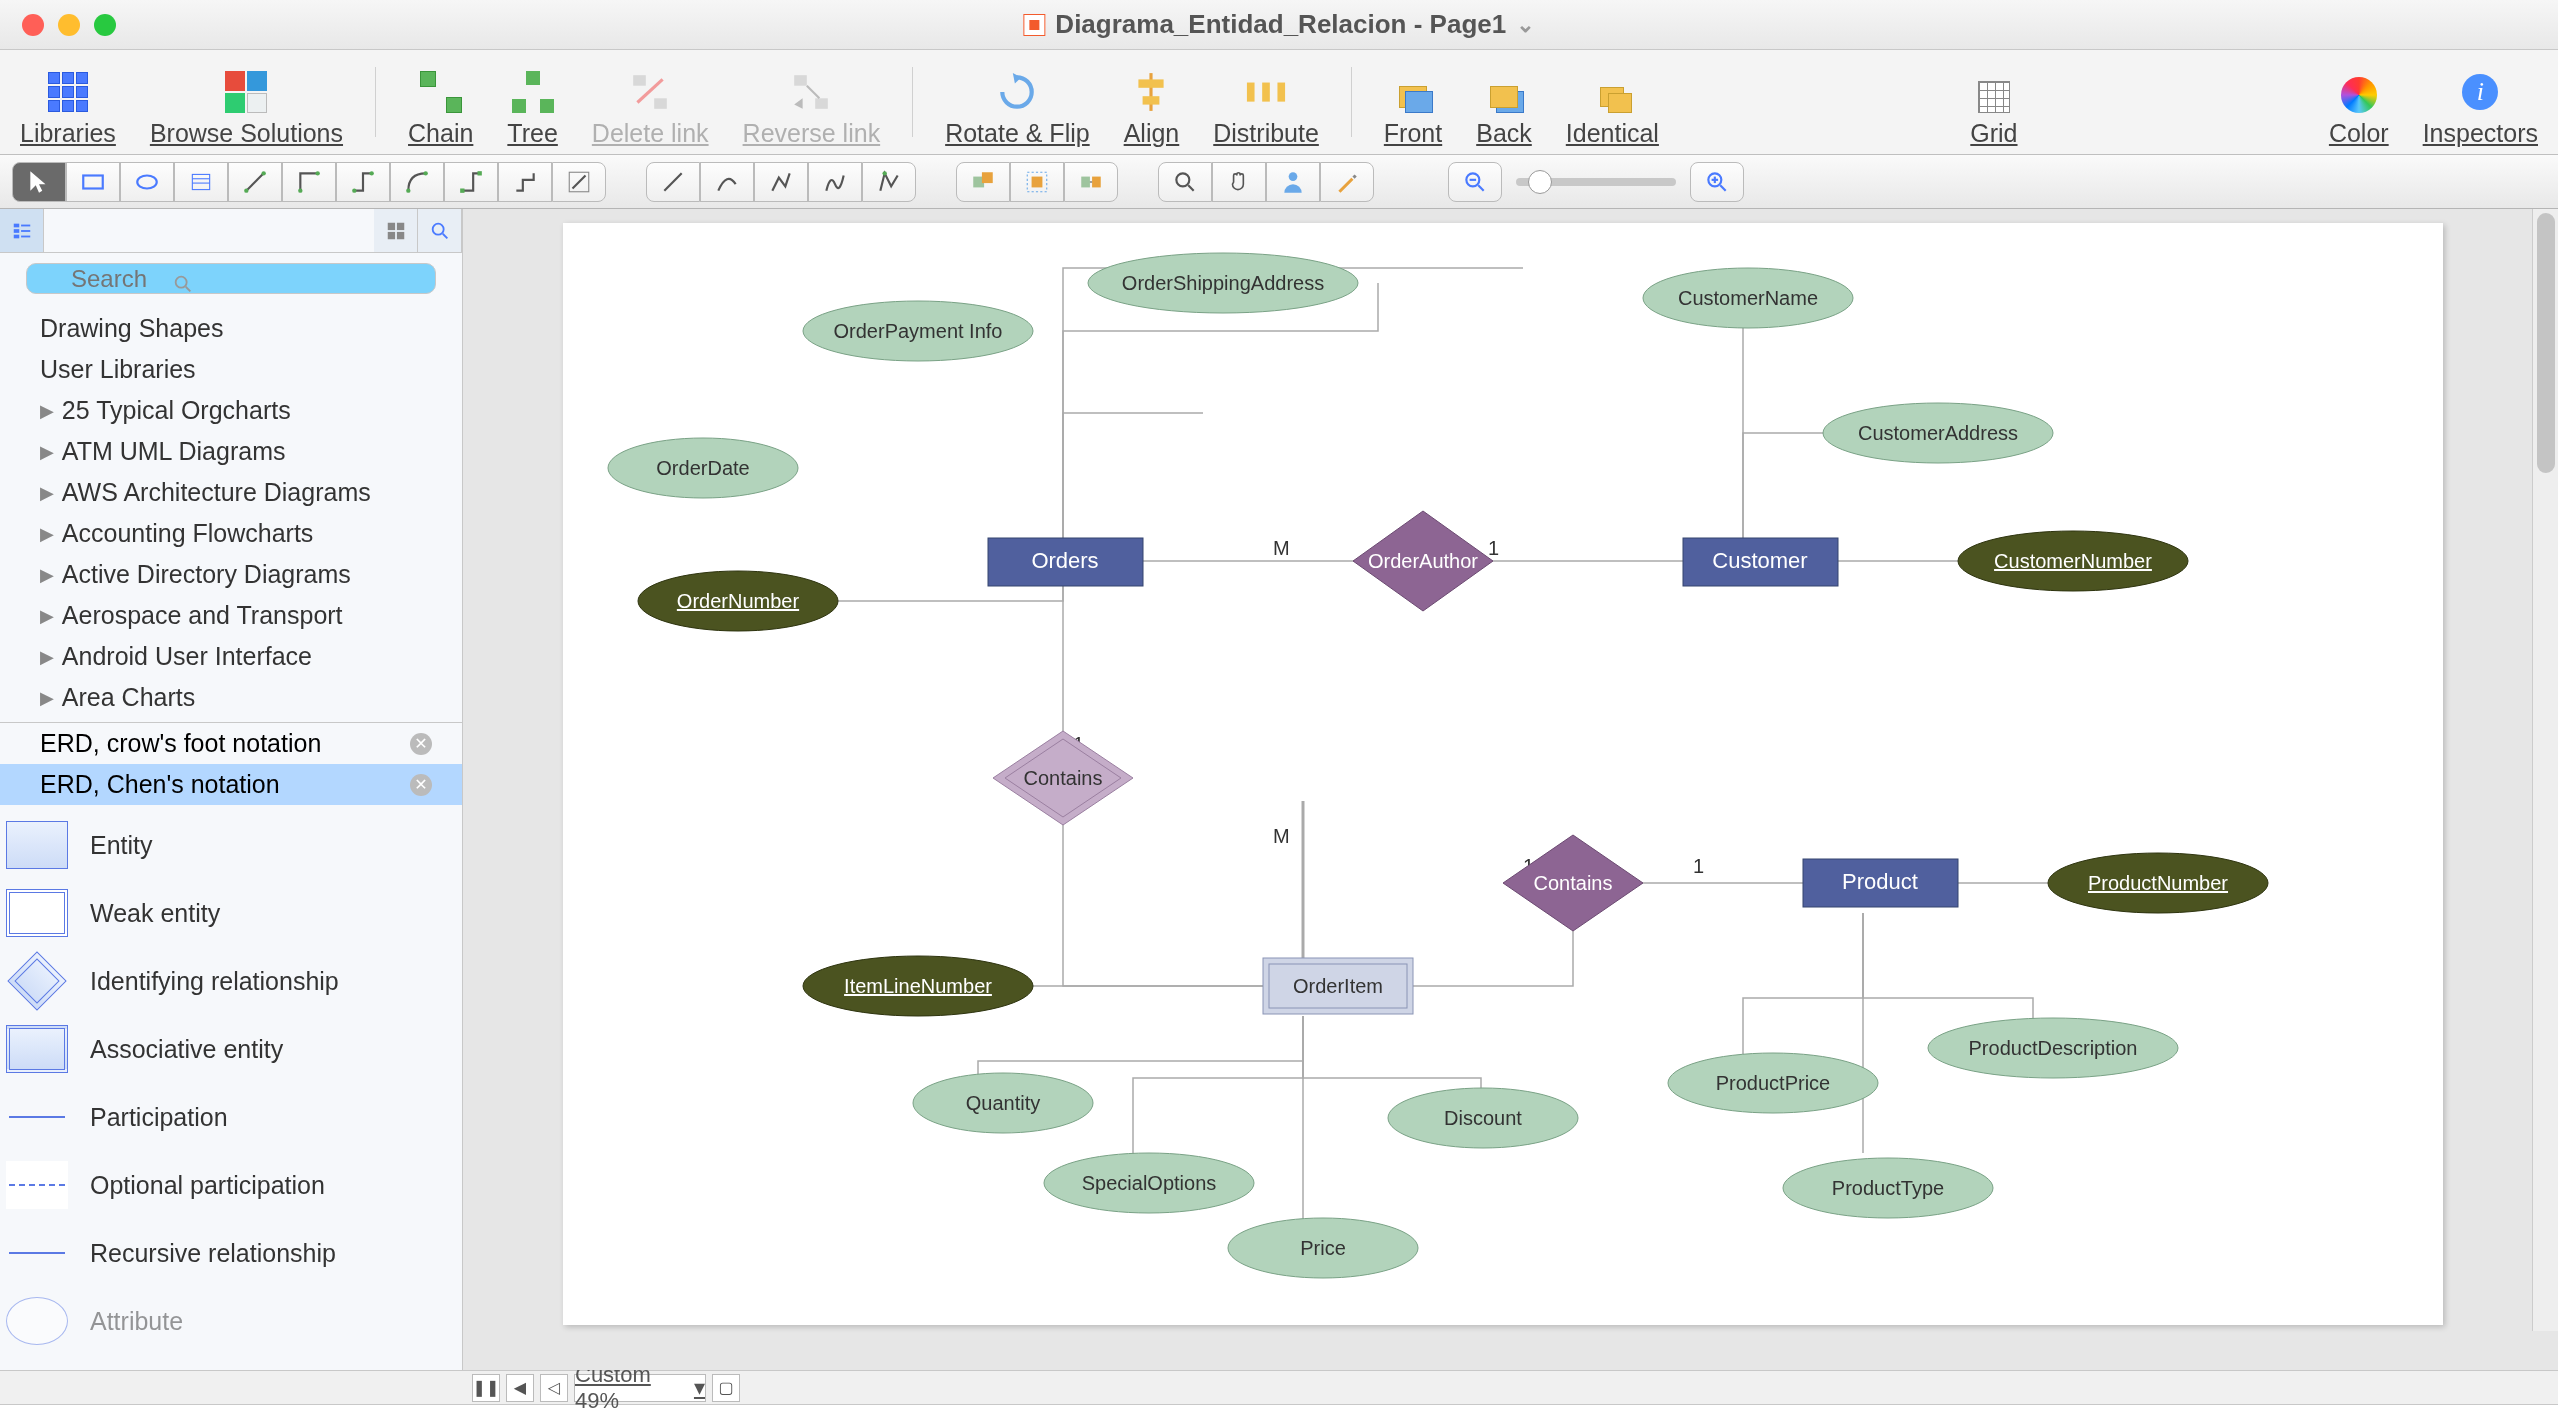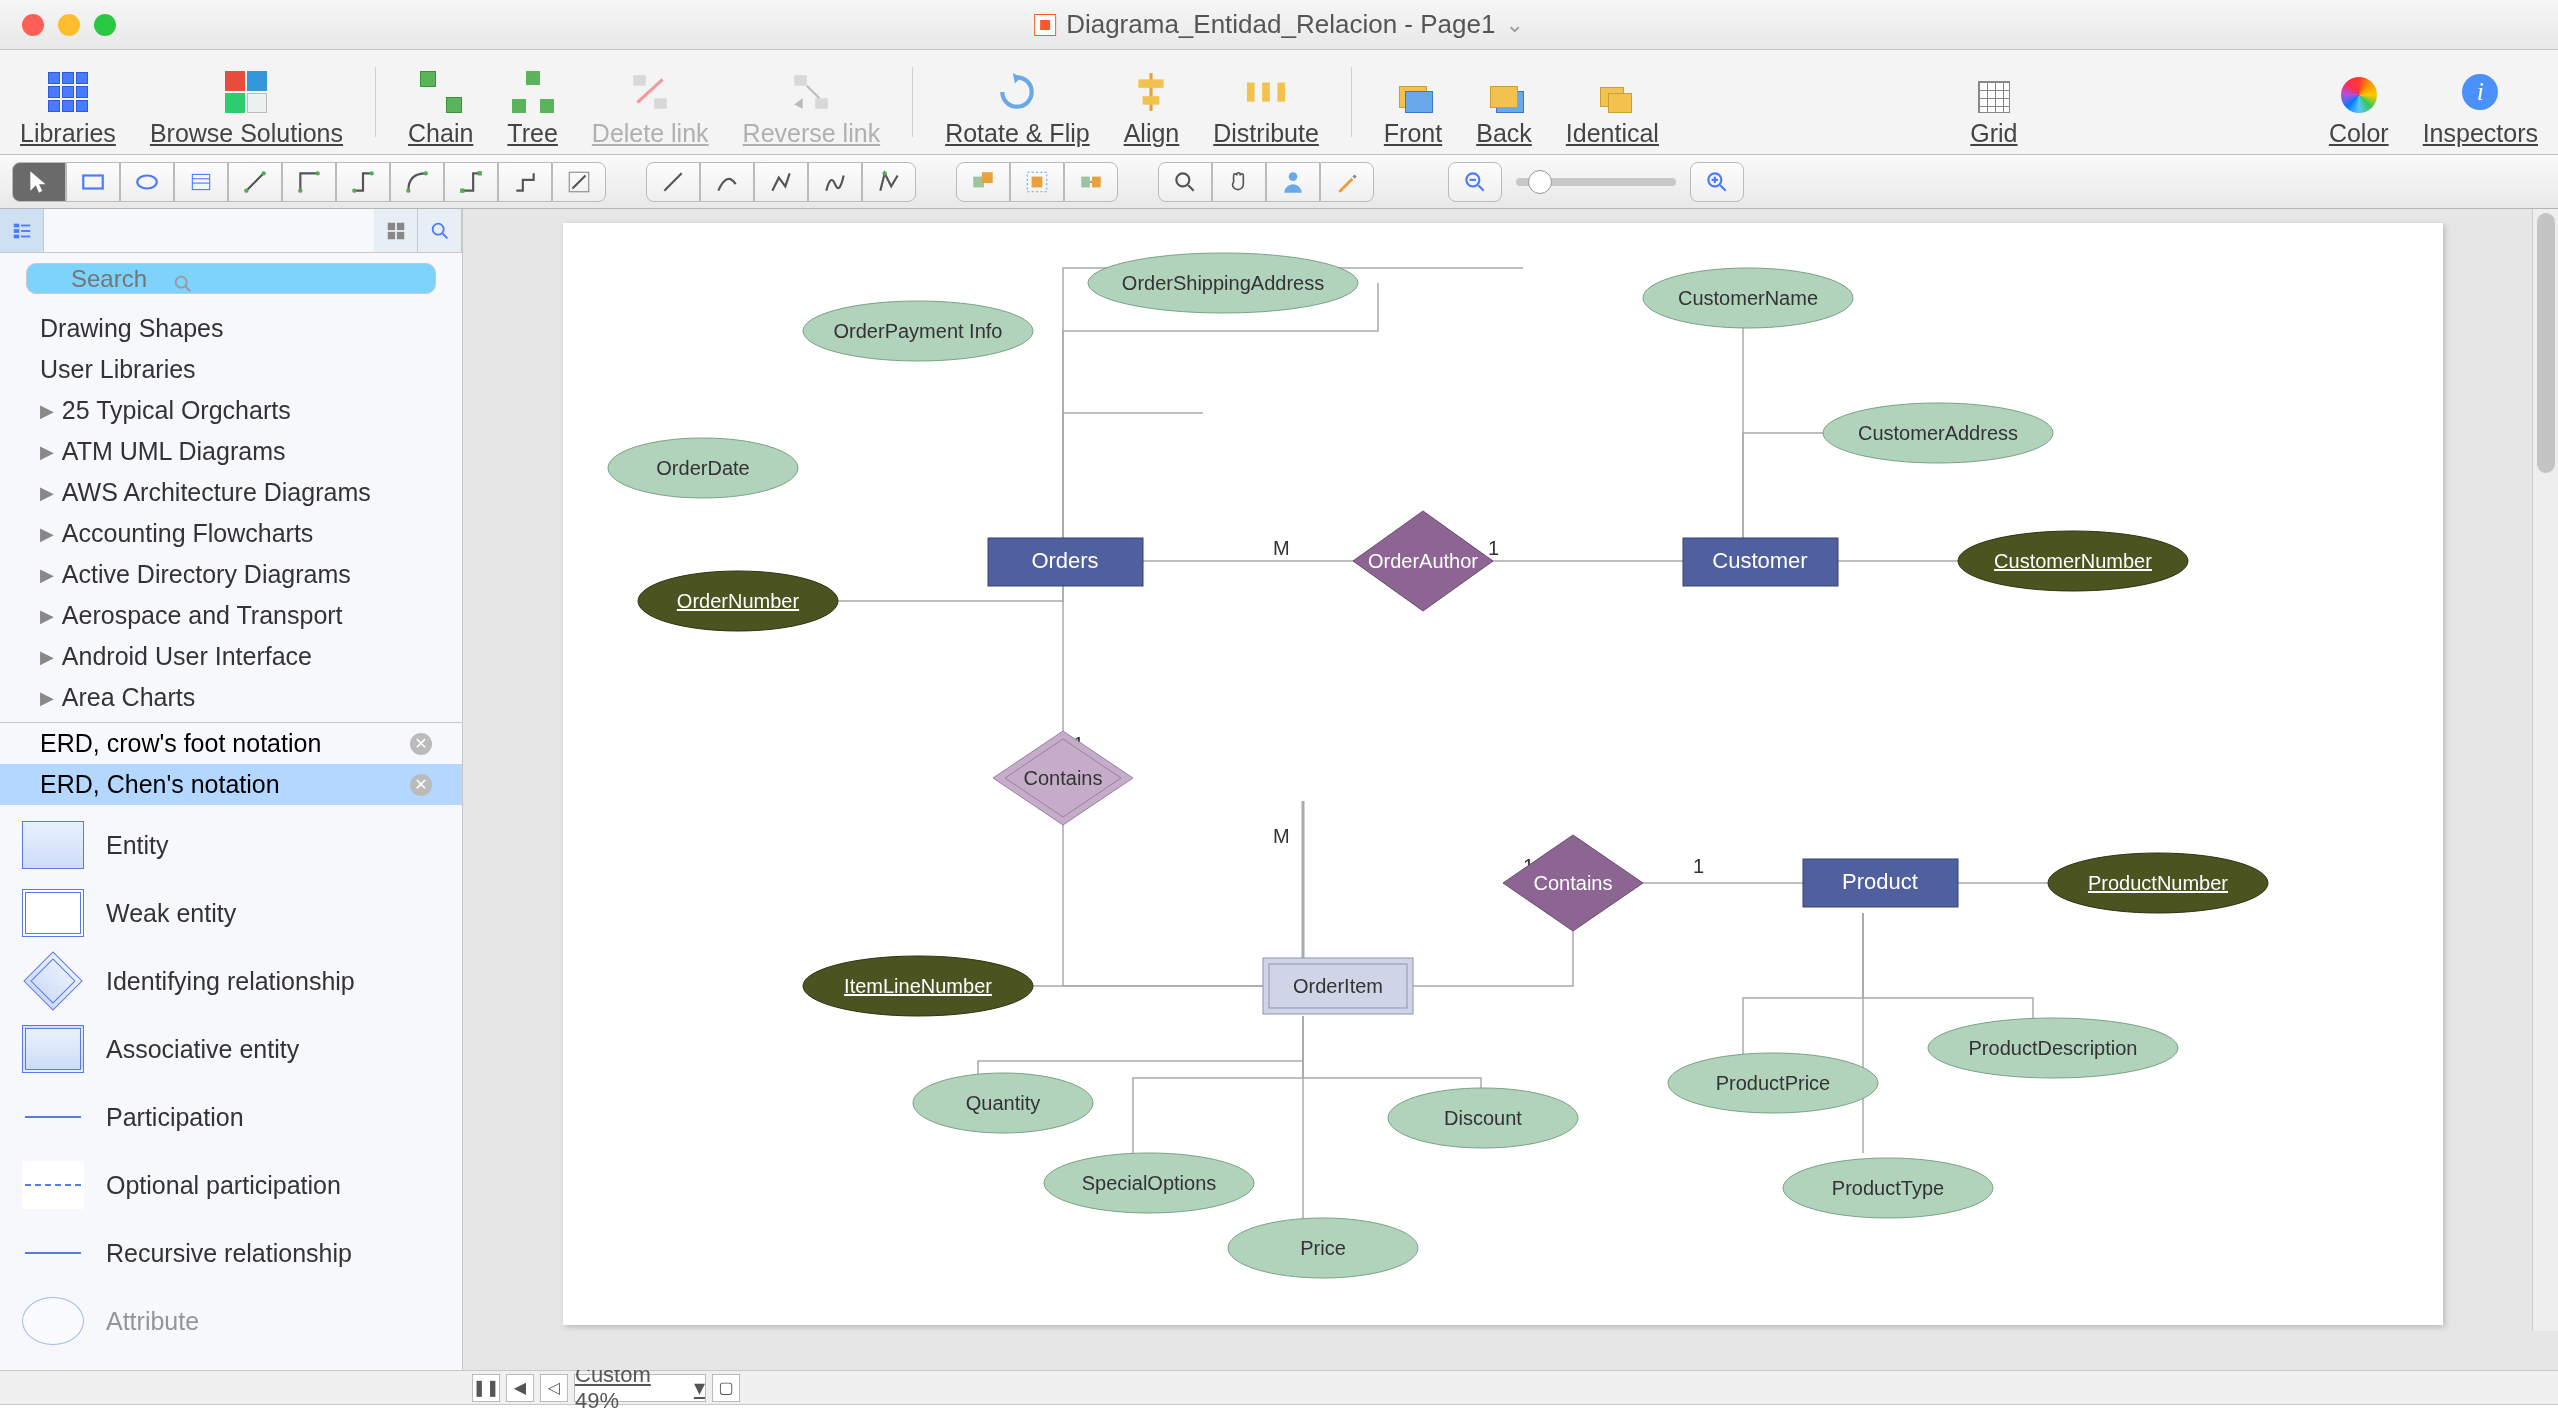--- a/index.html
+++ b/index.html
@@ -3,21 +3,21 @@
 <meta charset="utf-8">
 <style>
 * { margin:0; padding:0; box-sizing:border-box; font-family:-apple-system,"Helvetica Neue",Arial,sans-serif; }
 body { width:2558px; height:1410px; background:#ececec; overflow:hidden; font-size:24px; }
 
 
 .title-bar { height:50px; background:linear-gradient(#f6f6f6,#e8e8e8); border-bottom:1px solid #c8c8c8; display:flex; align-items:center; position:relative; }
 .traffic { display:flex; gap:14px; padding-left:22px; }
 .traffic span { width:22px; height:22px; border-radius:50%; display:block; }
 .tl-close{background:#ff5f57;} .tl-min{background:#ffbd2e;} .tl-max{background:#28c940;}
-.title-center { position:absolute; left:50%; transform:translateX(-50%); display:flex; align-items:center; gap:10px; color:#555; font-size:26px; }
+.title-center { position:absolute; left:50%; transform:translateX(-50%); display:flex; align-items:center; gap:10px; color:#555; font-size:26px;font-weight:bold; }
 .title-icon{width:22px;height:22px;background:#fff;border:1px solid #f35b2c;display:flex;align-items:center;justify-content:center;}
 .title-icon::before{content:"";width:10px;height:10px;background:#f35b2c;}
 .chev{color:#999;font-size:22px;}
 
 
 .main-toolbar { height:105px; background:#f4f4f4; border-bottom:1px solid #bfbfbf; display:flex; align-items:center; padding:0 12px; gap:18px; }
 .tb-btn { display:flex; flex-direction:column; align-items:center; justify-content:flex-end; height:100%; padding:8px 8px 6px; gap:6px; }
 .tb-btn .lbl { font-size:25px; color:#444; white-space:nowrap;text-decoration:underline; }
 .tb-btn.disabled .lbl{color:#b0b0b0;}
 .tb-icon { width:42px; height:42px; display:flex; align-items:center; justify-content:center; }
@@ -69,21 +69,21 @@
 .side-search{position:relative;}
 .side-search .mag{position:absolute;left:172px;top:20px;color:#999;}
 .lib-list{overflow:hidden;padding:4px 0;}
 .lib-item{padding:6px 40px;color:#333;font-size:25px;display:flex;align-items:center;gap:8px;}
 .lib-item .tri{color:#888;font-size:18px;}
 .stencils{border-top:1px solid #c8c8c8;}
 .stencil-tab{padding:6px 30px 6px 40px;font-size:25px;display:flex;align-items:center;justify-content:space-between;position:relative;}
 .stencil-tab .x{width:22px;height:22px;border-radius:50%;background:#bbb;color:#fff;display:flex;align-items:center;justify-content:center;font-size:16px;}
 .stencil-tab.sel{background:#b3d7ff;}
 .shape-list{padding:6px 0;overflow:auto;}
-.shape-row{display:flex;align-items:center;gap:22px;padding:10px 22px;}
+.shape-row{display:flex;align-items:center;gap:22px;padding:10px 6px;}
 .shape-thumb{width:62px;height:48px;background:#fff;border:1px solid #5b79e4;display:flex;align-items:center;justify-content:center;}
 .shape-row span{font-size:25px;color:#333;}
 .th-rect{background:linear-gradient(#eaf1fd,#cddcf7);}
 .th-weak{border:4px double #5b79e4;}
 .th-diamond{background:transparent;border:none;position:relative;}
 .th-diamond::before{content:"";position:absolute;width:40px;height:40px;background:linear-gradient(#eaf1fd,#cddcf7);border:1px solid #5b79e4;transform:rotate(45deg);}
 .th-id::after{content:"";position:absolute;width:30px;height:30px;border:1px solid #5b79e4;transform:rotate(45deg);}
 .th-assoc{border:4px double #5b79e4;background:linear-gradient(#eaf1fd,#cddcf7);}
 .th-line{border:none;background:none;}
 .th-line::before{content:"";width:56px;height:2px;background:#5b79e4;}

